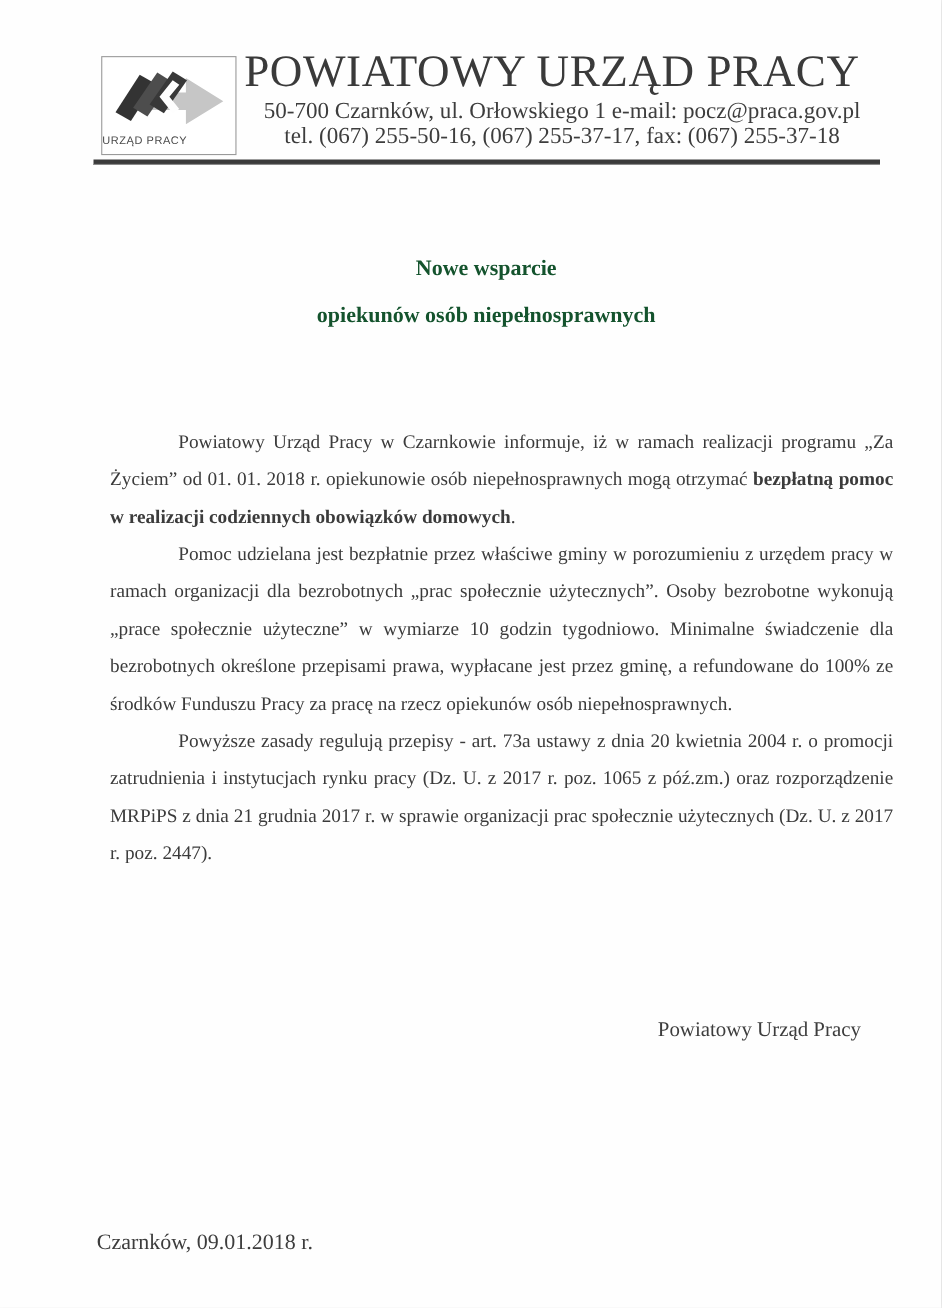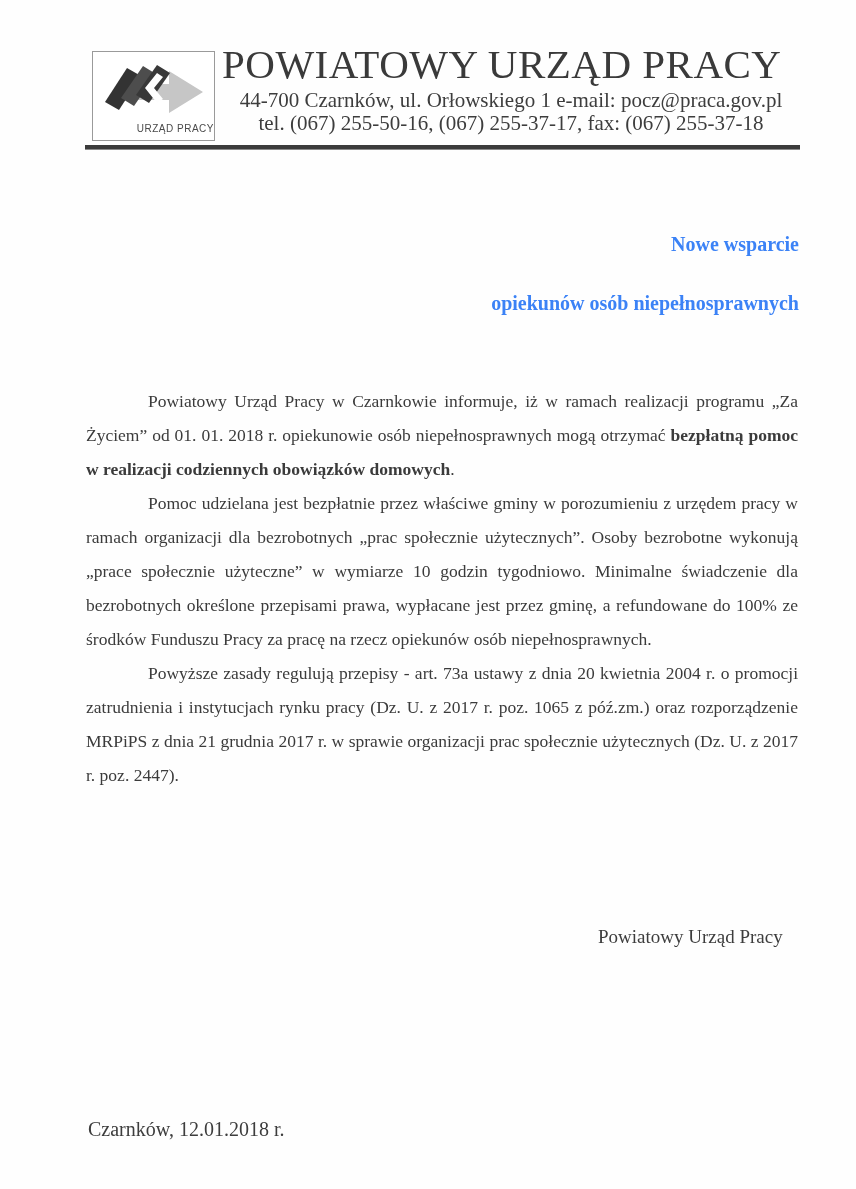--- a/index.html
+++ b/index.html
@@ -26,21 +26,21 @@
     left: 92px; top: 51px;
     width: 123px; height: 90px;
     border: 1px solid #9a9a9a;
     box-sizing: border-box;
     background: #fff;
   }
   .logo-box svg { display: block; margin: 6px auto 0; }
   .logo-caption {
     position: absolute;
     left: 0; right: 0; bottom: 6px;
-    text-align: right;
+    text-align: left;
     font-family: "Liberation Sans", sans-serif;
     font-size: 10px;
     letter-spacing: .5px;
     color: #4a4a4a;
   }
   .header-text {
     position: absolute;
     left: 222px; top: 42px;
     width: 578px;
   }
@@ -67,31 +67,31 @@
     width: 715px; height: 4px;
     background: #3b3b3b;
     border-bottom: 1px solid #8a8a8a;
   }
 
   
   .doc-title {
     position: absolute;
     left: 85px; top: 233px;
     width: 714px;
-    text-align: right;
+    text-align: center;
     font-weight: 700;
     font-size: 20px;
-    color: #3b82f6;
+    color: #14532d;
   }
-  .doc-title .line2 { margin-top: 36px; }
+  .doc-title .line2 { margin-top: 20px; }
 
   
   .body-text {
     position: absolute;
-    left: 86px; top: 384px;
+    left: 100px; top: 384px;
     width: 712px;
     font-size: 17.5px;
     line-height: 34px;
     color: #3b3b3b;
   }
   .body-text p {
     margin: 0;
     text-indent: 62px;
     text-align: justify;
   }
@@ -130,21 +130,21 @@
         <polygon points="22,40 44,8 57,16 35,48" fill="#4d4d4d"></polygon>
         <polygon points="37,37 58,7 71,15 50,45" fill="#383838"></polygon>
 
         <polygon points="46,30 58,15 64,19 55,30 64,41 58,45" fill="#fefefe"></polygon>
       </svg>
       <div class="logo-caption">URZĄD PRACY</div>
     </div>
 
     <div class="header-text">
       <h1 class="org-name">POWIATOWY URZĄD PRACY</h1>
-      <div class="address-line">44-700 Czarnków, ul. Orłowskiego 1   e-mail: pocz@praca.gov.pl</div>
+      <div class="address-line">50-700 Czarnków, ul. Orłowskiego 1   e-mail: pocz@praca.gov.pl</div>
       <div class="phone-line">tel. (067) 255-50-16, (067) 255-37-17, fax: (067) 255-37-18</div>
     </div>
 
     <div class="header-rule"></div>
   </div>
 
   <div class="doc-title">
     <div class="line1">Nowe wsparcie</div>
     <div class="line2">opiekunów osób  niepełnosprawnych</div>
   </div>
@@ -152,15 +152,15 @@
   <div class="body-text">
     <p><span>Powiatowy Urząd Pracy w Czarnkowie informuje, iż w ramach realizacji programu „Za Życiem” od 01. 01. 2018 r. opiekunowie osób niepełnosprawnych mogą otrzymać </span><span class="bold">bezpłatną pomoc w realizacji codziennych obowiązków  domowych</span><span>.</span></p>
     <p>Pomoc udzielana jest bezpłatnie przez właściwe gminy w porozumieniu z urzędem pracy w ramach organizacji dla bezrobotnych „prac społecznie użytecznych”. Osoby bezrobotne wykonują „prace społecznie użyteczne” w wymiarze 10  godzin tygodniowo. Minimalne świadczenie dla bezrobotnych określone przepisami prawa, wypłacane jest przez gminę, a refundowane do 100% ze środków Funduszu Pracy za pracę na rzecz opiekunów osób niepełnosprawnych.</p>
     <p>Powyższe zasady regulują przepisy - art. 73a ustawy z dnia 20 kwietnia 2004 r. o promocji zatrudnienia i instytucjach rynku pracy (Dz. U. z 2017 r. poz. 1065 z póź.zm.) oraz rozporządzenie MRPiPS  z dnia 21 grudnia 2017 r. w sprawie organizacji prac społecznie użytecznych (Dz. U. z  2017 r. poz. 2447).</p>
   </div>
 
   <div class="signature-block">
     <div>Powiatowy  Urząd  Pracy</div>
   </div>
 
-  <div class="footer-date">Czarnków, 12.01.2018 r.</div>
+  <div class="footer-date">Czarnków, 09.01.2018 r.</div>
 
 </div>
 
 </body></html>

